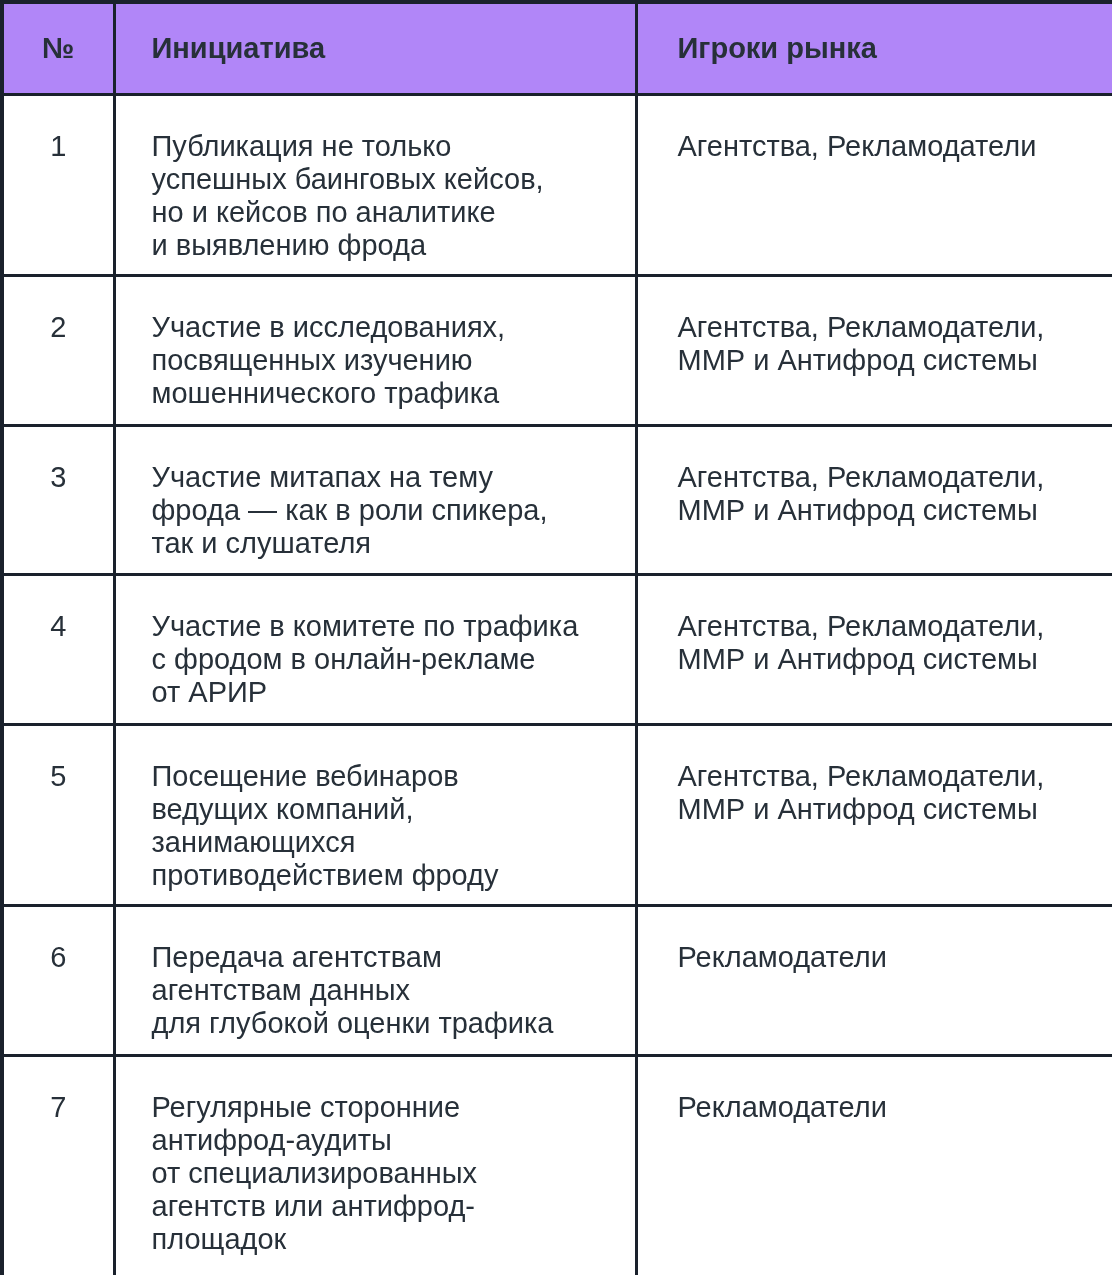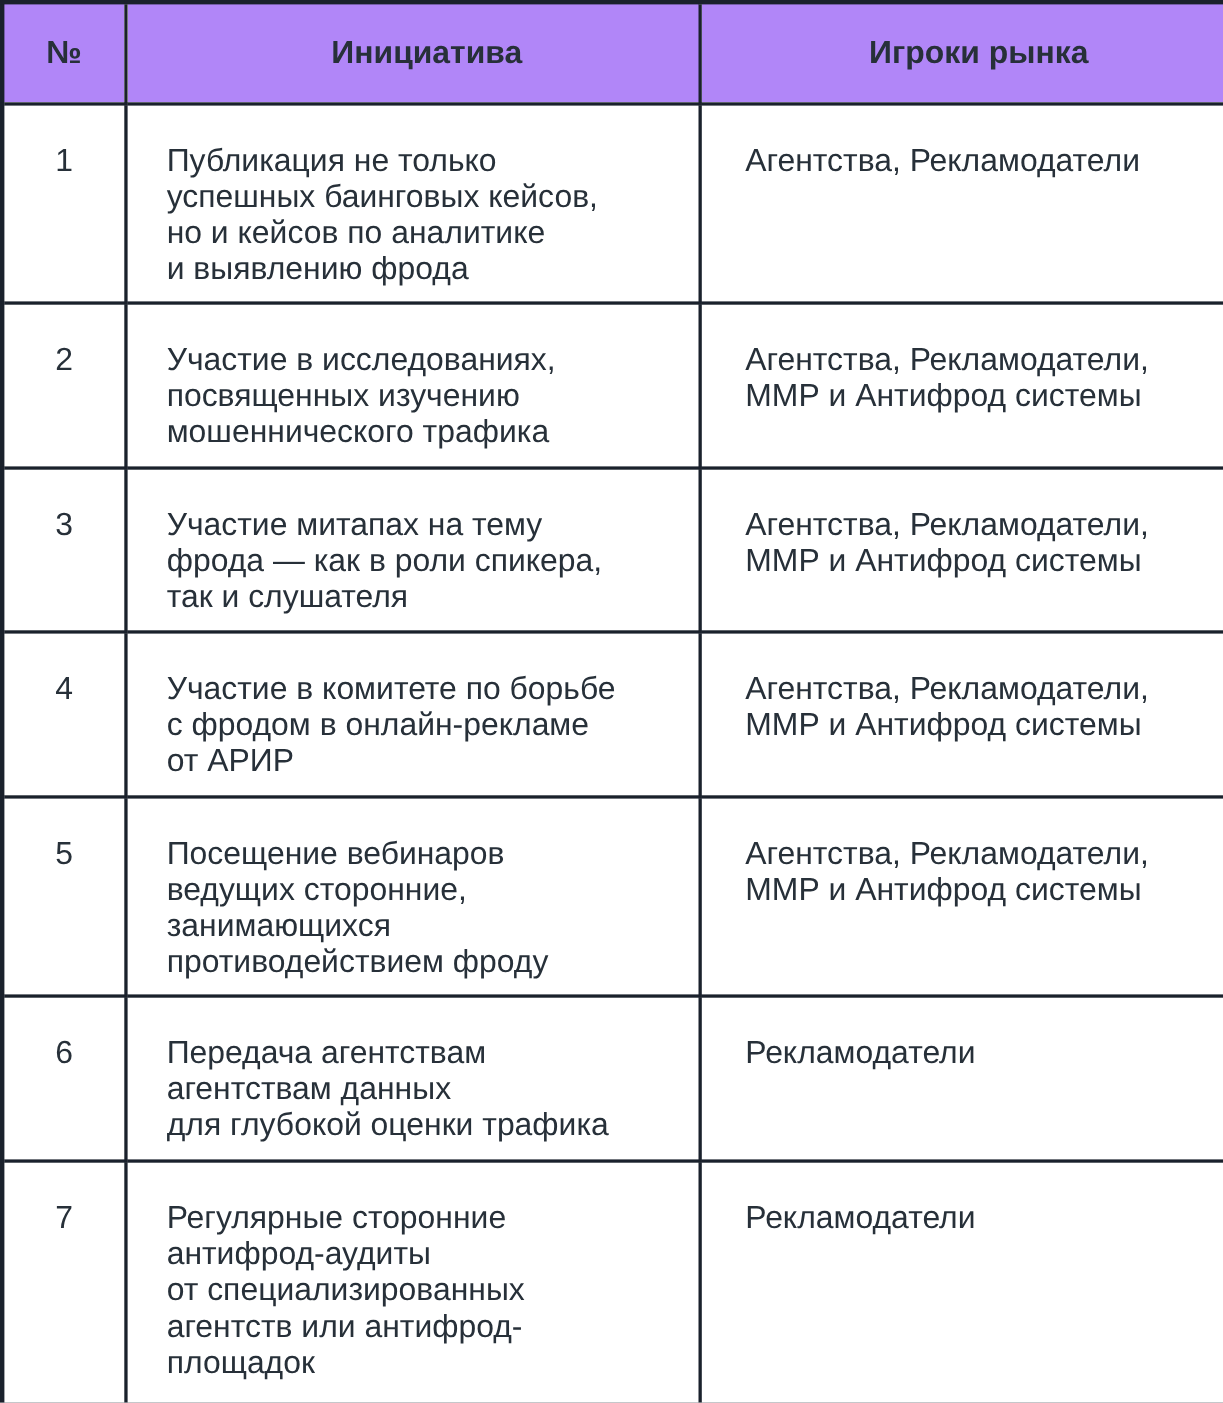--- a/index.html
+++ b/index.html
@@ -31,21 +31,21 @@
   col.c-num{width:112px;}
   col.c-init{width:522px;}
   col.c-players{width:478px;}
   
   thead tr{height:92px;}
   thead th{
     background:var(--header-bg);
     font-size:29px;
     font-weight:bold;
     vertical-align:middle;
-    text-align:center;
+    text-align:left;
     padding:0 10px 0 36px;
   }
   thead th.num{ text-align:center; padding:0; }
   thead th.players{ padding-left:40px; }
   
   tbody td{
     vertical-align:top;
     font-size:29px;
     line-height:33px;
     padding:34px 10px 10px 36px;
@@ -102,30 +102,30 @@
     <tr>
       <td class="num">3</td>
       <td class="init">Участие митапах на тему
 фрода — как в роли спикера,
 так и слушателя</td>
       <td class="players">Агентства, Рекламодатели,
 ММР и Антифрод системы</td>
     </tr>
     <tr>
       <td class="num">4</td>
-      <td class="init">Участие в комитете по борьбе
+      <td class="init">Участие в комитете по трафика
 с фродом в онлайн-рекламе
 от АРИР</td>
       <td class="players">Агентства, Рекламодатели,
 ММР и Антифрод системы</td>
     </tr>
     <tr>
       <td class="num">5</td>
       <td class="init">Посещение вебинаров
-ведущих сторонние,
+ведущих компаний,
 занимающихся
 противодействием фроду</td>
       <td class="players">Агентства, Рекламодатели,
 ММР и Антифрод системы</td>
     </tr>
     <tr>
       <td class="num">6</td>
       <td class="init">Передача агентствам
 агентствам данных
 для глубокой оценки трафика</td>

